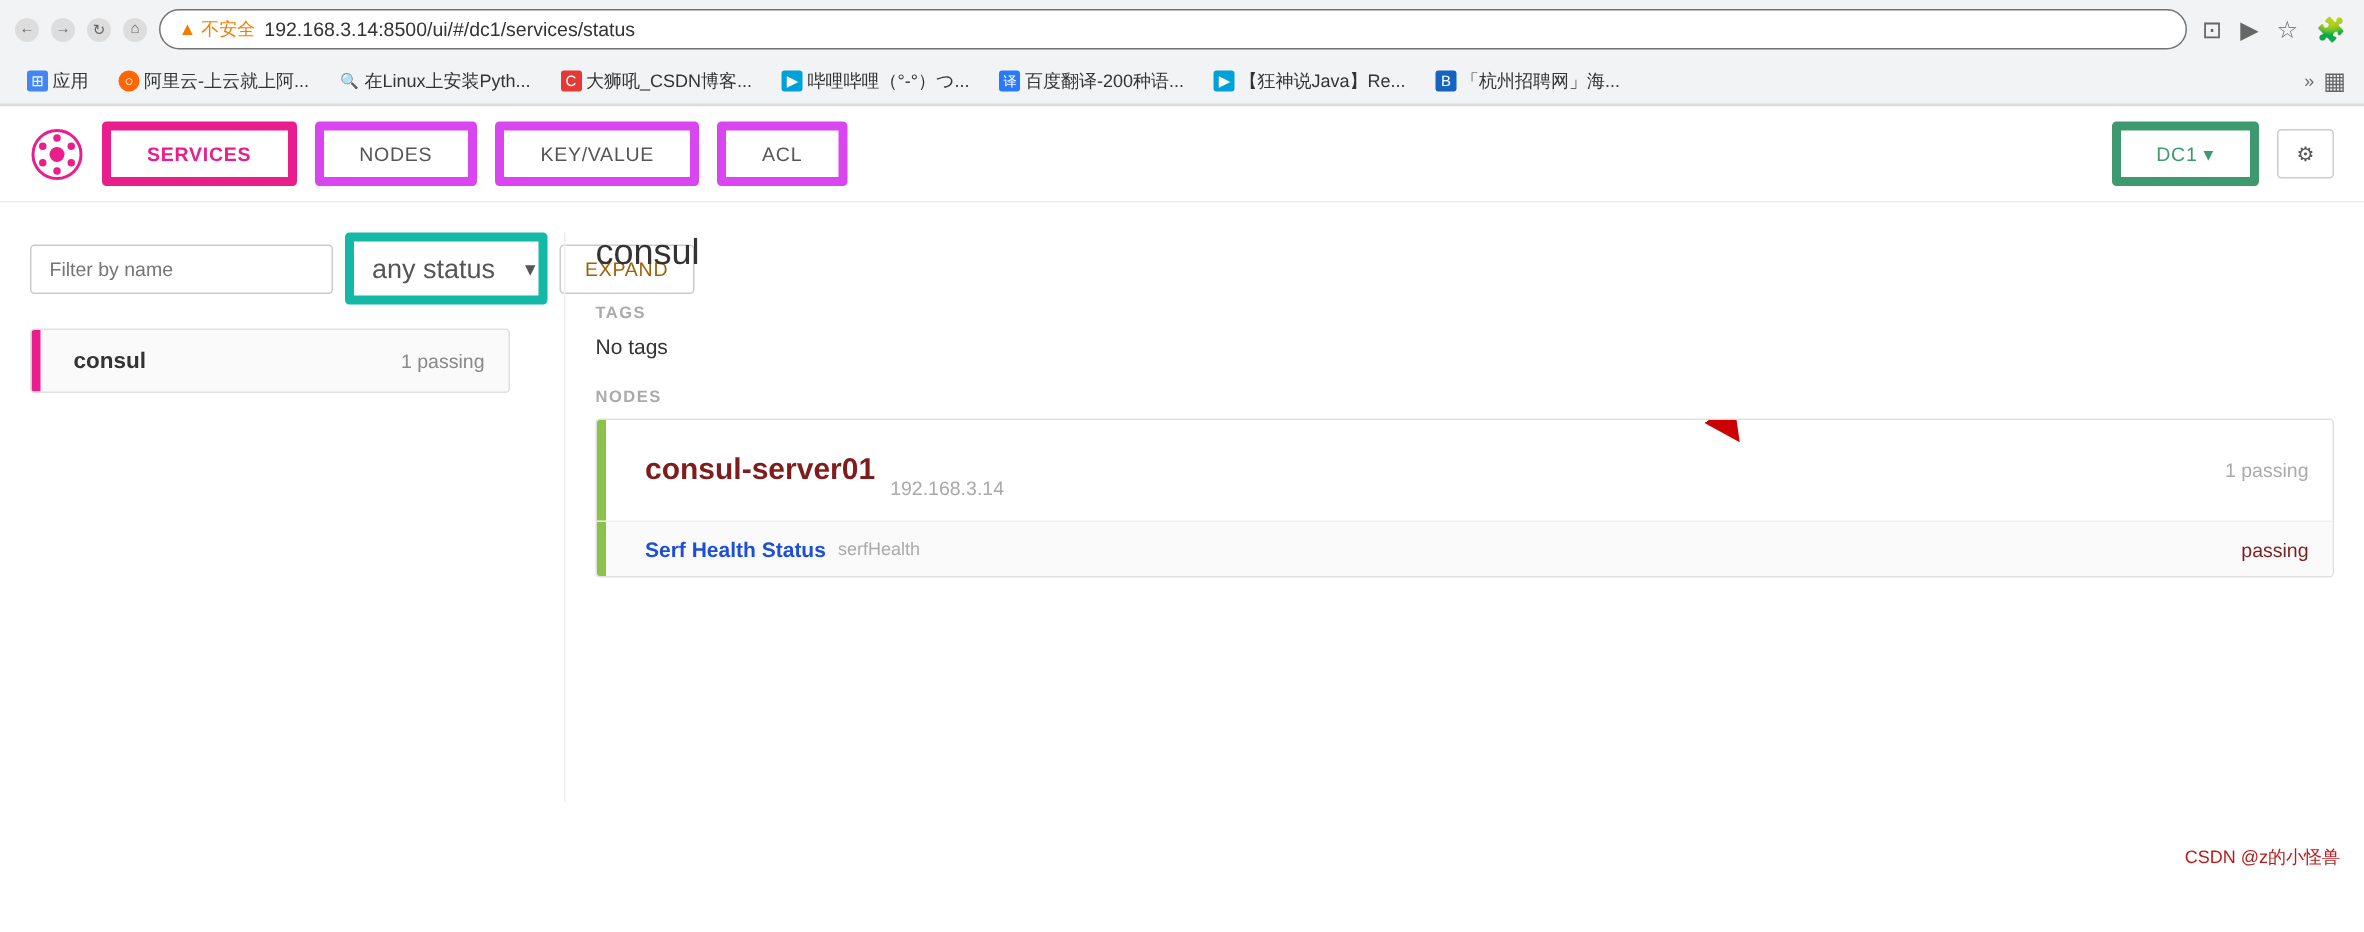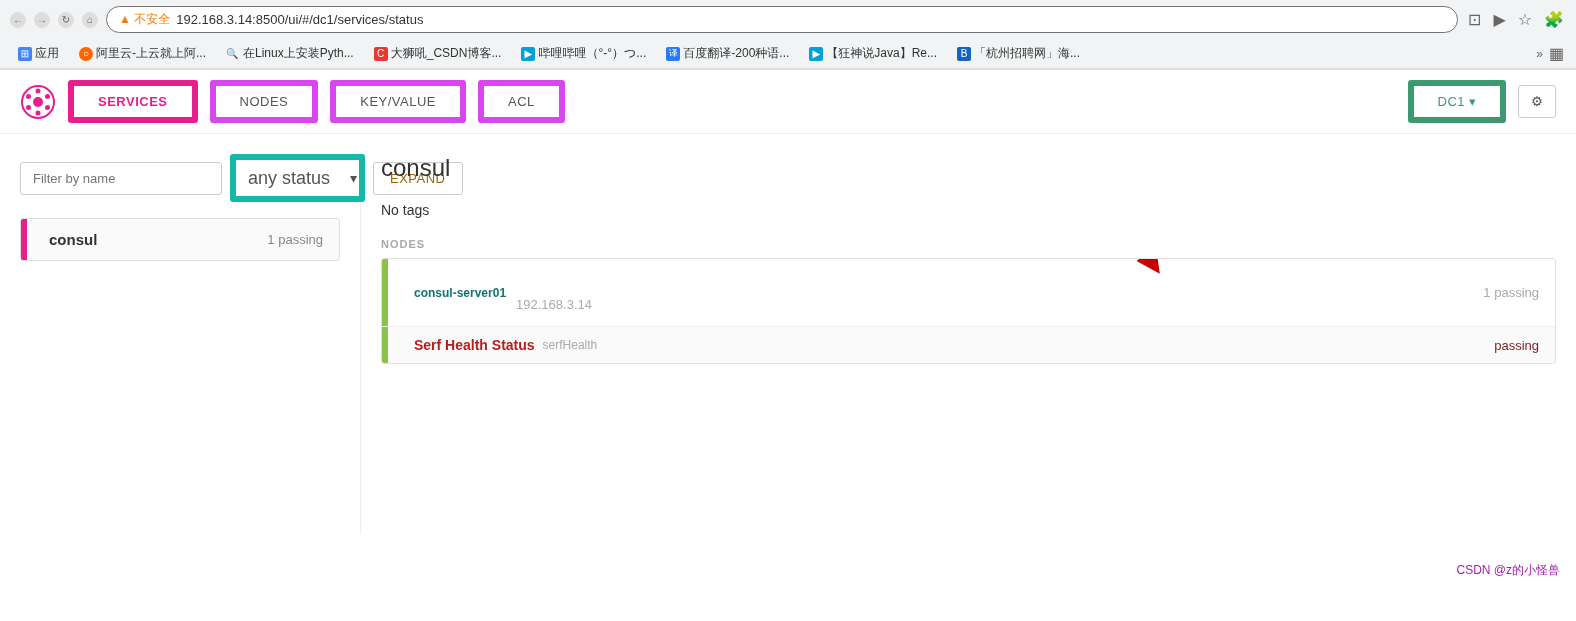--- a/index.html
+++ b/index.html
@@ -31,21 +31,21 @@
     
     .consul-nav { display: flex; align-items: center; padding: 10px 20px; border-bottom: 1px solid #eee; gap: 12px; }
     .consul-logo { width: 36px; height: 36px; display: flex; align-items: center; justify-content: center; }
     .consul-logo svg { width: 36px; height: 36px; }
     .nav-btn { padding: 8px 24px; border: 6px solid #d946ef; border-radius: 3px; background: #fff; cursor: pointer; font-size: 13px; font-weight: 500; color: #555; letter-spacing: 0.5px; text-transform: uppercase; }
     .nav-btn.active { border-color: #e91e8c; color: #e91e8c; font-weight: 600; }
     .nav-btn.dc-btn { border-color: #3d9970; color: #3d9970; display: flex; align-items: center; gap: 4px; margin-left: auto; justify-content: space-between; }
     .nav-settings { border: 1px solid #ccc; border-radius: 3px; background: #fff; padding: 8px 12px; cursor: pointer; color: #555; }
 
     
-    .main-layout { display: flex; padding: 20px; gap: 0; min-height: 420px; }
+    .main-layout { display: flex; padding: 20px; gap: 16px; min-height: 420px; }
 
     
     .left-panel { width: 340px; min-width: 340px; padding-right: 20px; }
     .filter-row { display: flex; gap: 8px; align-items: center; margin-bottom: 16px; }
     .filter-input { flex: 1; padding: 8px 12px; border: 1px solid #ccc; border-radius: 3px; font-size: 13px; color: #999; }
     .status-select { padding: 8px 12px; border: 6px solid #14b8a6; border-radius: 3px; font-size: 18px; color: #555; background: #fff; appearance: none; padding-right: 28px; position: relative; }
     .select-wrapper { position: relative; }
     .select-wrapper::after { content: '▾'; position: absolute; right: 8px; top: 50%; transform: translateY(-50%); pointer-events: none; color: #555; }
     .expand-btn { padding: 8px 16px; border: 1px solid #ccc; border-radius: 3px; background: #fff; cursor: pointer; font-size: 13px; color: #a16207; font-weight: 500; letter-spacing: 0.5px; text-align: right; }
 
@@ -59,30 +59,30 @@
     .right-panel { flex: 1; padding-left: 20px; border-left: 1px solid #eee; }
     .service-title { font-size: 24px; font-weight: 400; color: #333; margin-bottom: 20px; }
     .section-label { font-size: 11px; font-weight: 700; color: #aaa; letter-spacing: 1px; text-transform: uppercase; margin-bottom: 8px; }
     .no-tags { color: #333; font-size: 14px; margin-bottom: 20px; }
     .nodes-label { font-size: 11px; font-weight: 700; color: #aaa; letter-spacing: 1px; text-transform: uppercase; margin-bottom: 8px; }
 
     .nodes-table { border: 1px solid #e0e0e0; border-radius: 3px; overflow: hidden; }
     .node-row { display: flex; align-items: center; padding: 14px 16px; background: #fff; border-bottom: 1px solid #f0f0f0; position: relative; }
     .node-row:last-child { border-bottom: none; }
     .node-status-bar { width: 6px; height: 100%; position: absolute; left: 0; top: 0; background: #8bc34a; }
-    .node-name { font-size: 12px; font-weight: 600; color: #0f766e; margin-left: 16px; text-align: center; }
+    .node-name { font-size: 20px; font-weight: 600; color: #7f1d1d; margin-left: 16px; text-align: center; }
     .node-ip { font-size: 13px; color: #aaa; margin-left: 10px; margin-top: 24px; }
     .node-passing { margin-left: auto; color: #aaa; font-size: 13px; }
     .health-row { display: flex; align-items: center; padding: 10px 16px; background: #fafafa; position: relative; }
     .health-status-bar { width: 6px; height: 100%; position: absolute; left: 0; top: 0; background: #8bc34a; }
-    .health-name { font-size: 14px; font-weight: 600; color: #b91c1c; margin-left: 16px; }
+    .health-name { font-size: 14px; font-weight: 600; color: #1d4ed8; margin-left: 16px; }
     .health-tag { font-size: 12px; color: #aaa; margin-left: 8px; }
     .health-passing { margin-left: auto; color: #7f1d1d; font-size: 13px; }
 
-    .watermark { text-align: right; padding: 8px 16px; color: #a21caf; font-size: 12px; }
+    .watermark { text-align: right; padding: 8px 16px; color: #b91c1c; font-size: 12px; }
   </style>
 </head>
 <body>
 
 <div class="browser-chrome">
   <div class="browser-toolbar">
     <button class="browser-btn back">←</button>
     <button class="browser-btn forward">→</button>
     <button class="browser-btn reload">↻</button>
     <button class="browser-btn home">⌂</button>
@@ -180,20 +180,21 @@
       <div class="service-item selected">
         <div class="status-bar"></div>
         <span class="service-name">consul</span>
         <span class="service-passing">1 passing</span>
       </div>
     </div>
 
     <div class="right-panel">
       <h1 class="service-title">consul</h1>
 
+      <div class="section-label">TAGS</div>
       <div class="no-tags">No tags</div>
 
       <div class="nodes-label">NODES</div>
 
       <div class="nodes-table" style="position:relative;">
 
         <div style="position:absolute; top:-60px; right:380px; pointer-events:none; z-index:10;">
           <svg width="80" height="80" viewBox="0 0 80 80">
             <defs>
               <marker id="arrowhead" markerWidth="8" markerHeight="8" refX="4" refY="4" orient="auto">

